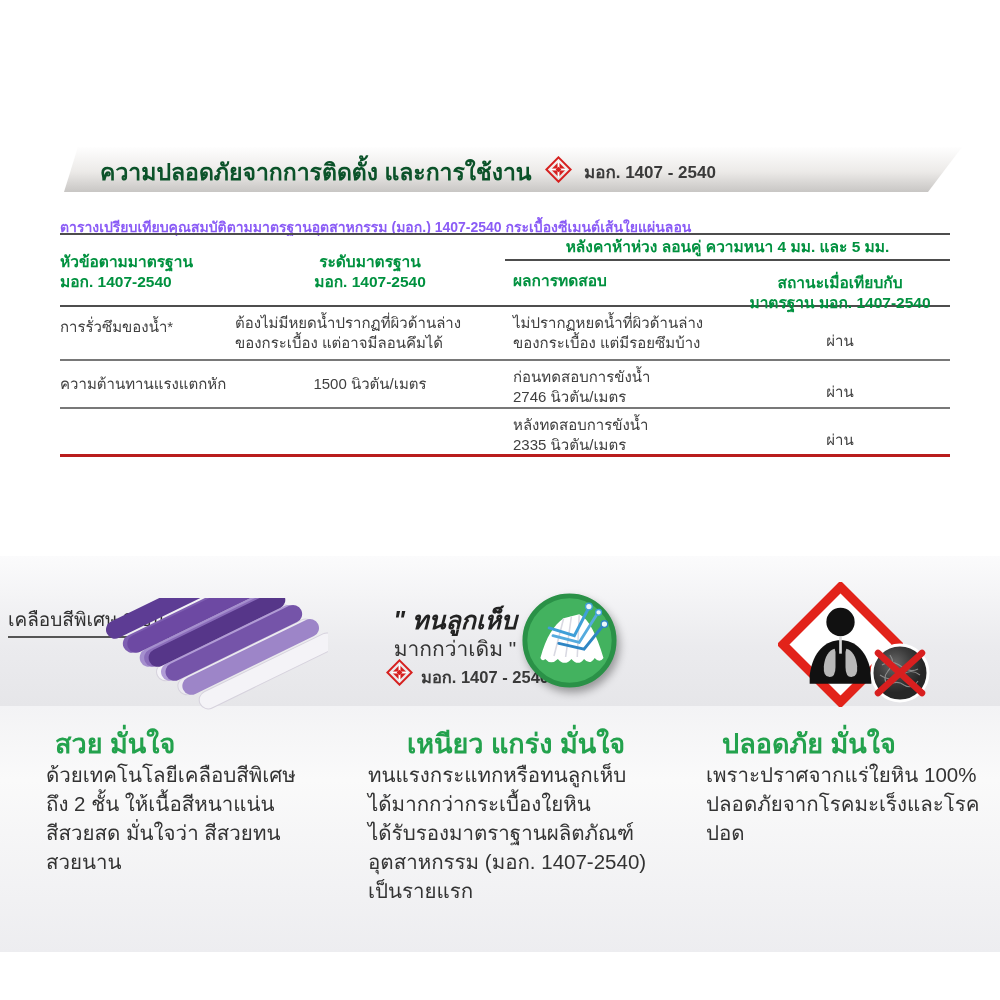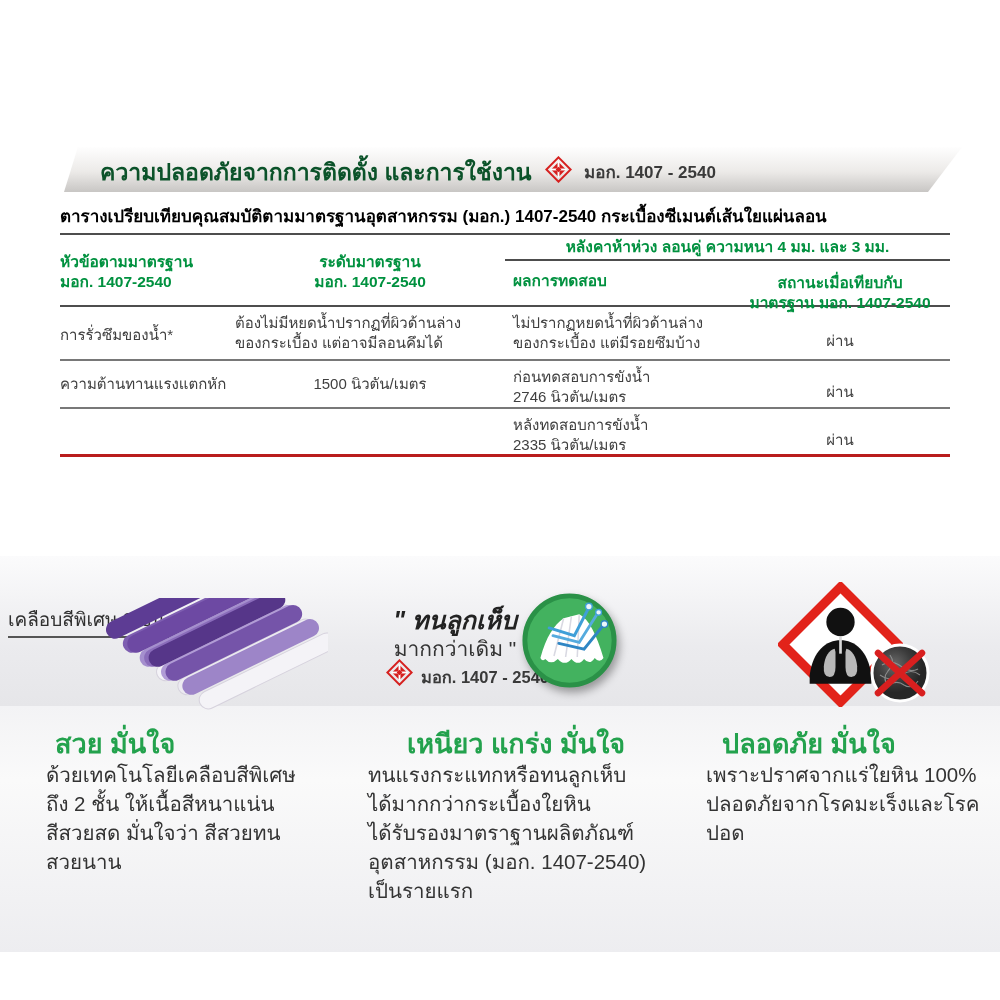--- a/index.html
+++ b/index.html
@@ -15,40 +15,40 @@
   
   .banner{position:absolute;left:62px;top:147px;width:900px;height:45px;
     background:linear-gradient(180deg,#fefefe 0%,#eceae8 55%,#c8c6c4 100%);
     clip-path:polygon(16px 0,900px 0,866px 45px,2px 45px);
     filter:drop-shadow(0 2px 2px rgba(0,0,0,0.18));}
   .banner-title{position:absolute;left:38px;top:7px;font-size:23px;font-weight:bold;color:#0b5229;}
   .banner-tis{position:absolute;left:483px;top:9px;width:27px;height:27px;}
   .banner-tis-label{position:absolute;left:522px;top:11px;font-size:17px;font-weight:bold;color:#3a3a3a;}
 
   
-  .caption{position:absolute;left:60px;top:202px;width:890px;font-size:17px;font-weight:bold;color:#000000;}
+  .caption{position:absolute;left:60px;top:216px;width:890px;font-size:14px;font-weight:bold;color:#8b5cf6;}
 
   
   .tbl{position:absolute;left:60px;top:233px;width:890px;display:grid;
     grid-template-columns:175px 270px 225px 220px;
     grid-template-rows:26px 46px 54px 48px 48px;
     border-top:2px solid #4d4d4d;font-size:15px;color:#3f3f3f;line-height:1.3;}
   .cell{display:flex;}
   .pre{white-space:pre-line;}
   .ghead{color:#00913f;font-weight:bold;font-size:15.5px;}
   .bb-dark{border-bottom:2px solid #4d4d4d;}
   .bb-mid{border-bottom:2px solid #787878;}
   .bb-heavy{border-bottom:3px solid #b91c1c;}
   .c1h{grid-column:1;grid-row:1/3;align-items:center;padding-top:4px;}
   .c2h{grid-column:2;grid-row:1/3;align-items:center;justify-content:center;text-align:center;padding-top:4px;}
   .span34{grid-column:3/5;grid-row:1;align-items:center;justify-content:center;text-align:center;}
   .c3h{grid-column:3;grid-row:2;align-items:center;padding:8px 0 12px 8px;}
   .c4h{grid-column:4;grid-row:2;align-items:center;justify-content:center;text-align:center;padding-top:20px;}
   .r1{grid-row:3;} .r2{grid-row:4;} .r3{grid-row:5;}
-  .co1{grid-column:1;align-items:flex-start;padding-top:18px;}
+  .co1{grid-column:1;align-items:flex-start;padding-top:10px;}
   .co2{grid-column:2;align-items:flex-start;padding-top:6px;}
   .co2c{grid-column:2;align-items:center;justify-content:center;text-align:left;}
   .co3{grid-column:3;align-items:flex-start;padding:6px 0 0 8px;}
   .co4{grid-column:4;align-items:center;justify-content:center;margin-top:16px;}
 
   
   .feature-heading{position:absolute;font-size:27px;font-weight:bold;color:#23a24d;}
   .feature-body{position:absolute;font-size:20.5px;color:#333333;line-height:1.42;white-space:pre-line;}
 
   .callout{position:absolute;left:8px;top:604px;font-size:19px;color:#303030;
@@ -91,21 +91,21 @@
     <div class="banner-tis-label">มอก. 1407 - 2540</div>
   </div>
 
   <div class="caption">ตารางเปรียบเทียบคุณสมบัติตามมาตรฐานอุตสาหกรรม (มอก.) 1407-2540 กระเบื้องซีเมนต์เส้นใยแผ่นลอน</div>
 
   <div class="tbl">
     <div class="cell c1h ghead pre bb-dark">หัวข้อตามมาตรฐาน
 มอก. 1407-2540</div>
     <div class="cell c2h ghead pre bb-dark">ระดับมาตรฐาน
 มอก. 1407-2540</div>
-    <div class="cell span34 ghead bb-dark">หลังคาห้าห่วง ลอนคู่ ความหนา 4 มม. และ 3 มม.</div>
+    <div class="cell span34 ghead bb-dark">หลังคาห้าห่วง ลอนคู่ ความหนา 4 มม. และ 5 มม.</div>
     <div class="cell c3h ghead bb-dark">ผลการทดสอบ</div>
     <div class="cell c4h ghead pre bb-dark">สถานะเมื่อเทียบกับ
 มาตรฐาน มอก. 1407-2540</div>
 
     <div class="cell r1 co1 bb-mid">การรั่วซึมของน้ำ*</div>
     <div class="cell r1 co2 pre bb-mid">ต้องไม่มีหยดน้ำปรากฏที่ผิวด้านล่าง
 ของกระเบื้อง แต่อาจมีลอนคึมได้</div>
     <div class="cell r1 co3 pre bb-mid">ไม่ปรากฏหยดน้ำที่ผิวด้านล่าง
 ของกระเบื้อง แต่มีรอยซึมบ้าง</div>
     <div class="cell r1 co4 bb-mid">ผ่าน</div>

